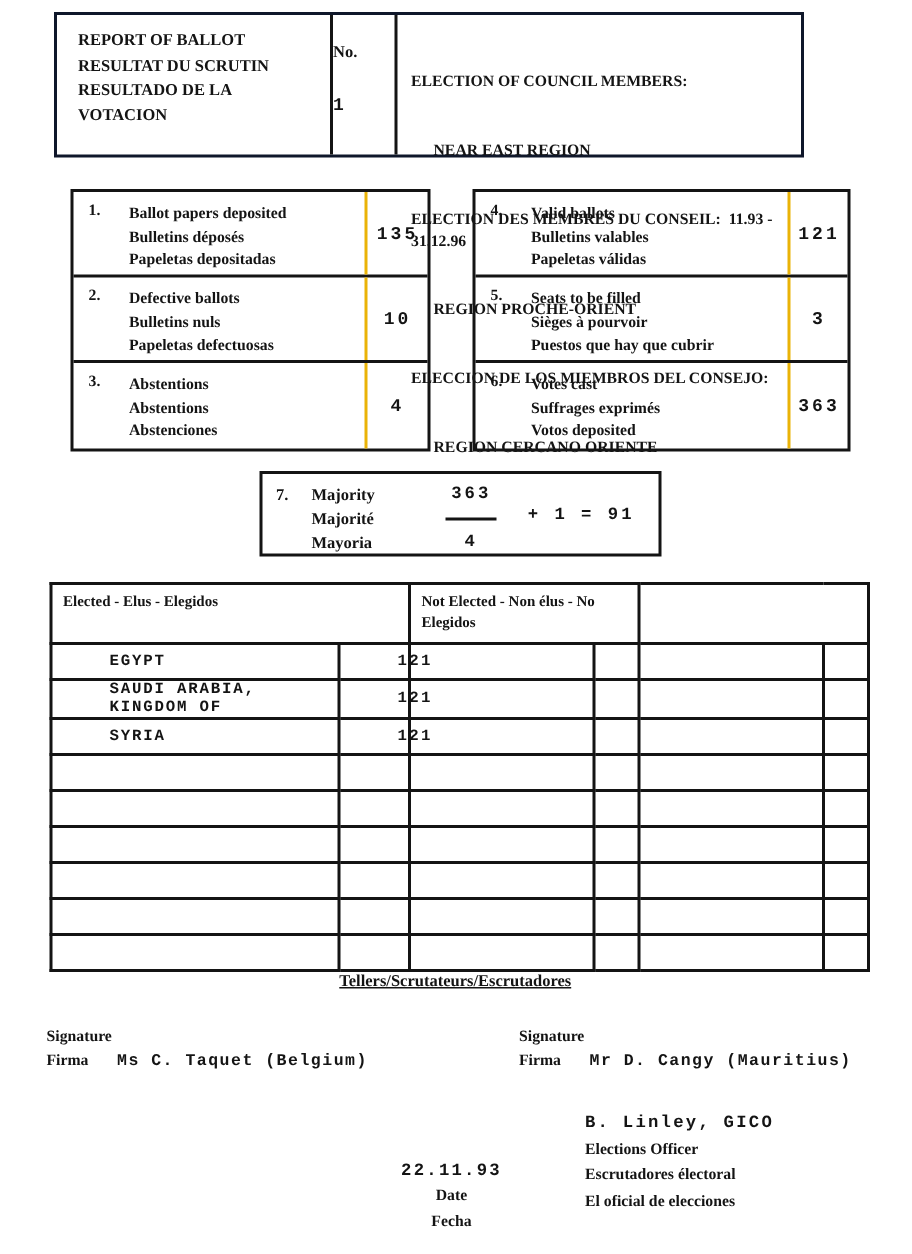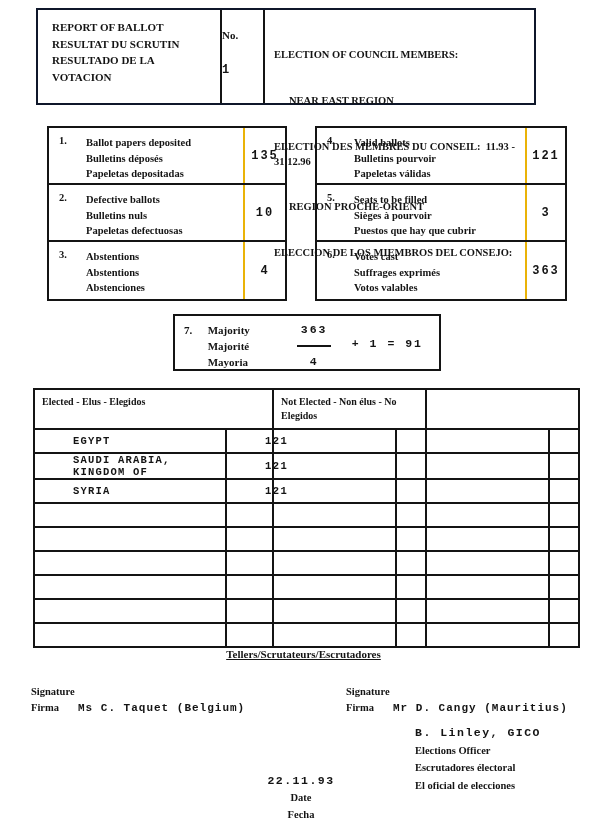--- a/index.html
+++ b/index.html
@@ -92,22 +92,22 @@
   .sig-label { font-weight:bold; line-height:15px; }
   .sig-row { display:flex; margin-top:3px; }
   .sig-firma { font-weight:bold; width:47px; }
   .sig-name { font-size:11px; letter-spacing:1px; }
   .footer-date {
     position:absolute; left:258px; top:740px; width:86px; text-align:center;
     font-weight:bold; font-size:10.5px; line-height:17px;margin-top:32px;
   }
   .footer-date .date-value { font-size:11.5px; letter-spacing:1.5px; }
   .footer-officer {
-    position:absolute; left:390px; top:724px;
-    font-weight:bold; font-size:10.5px; line-height:17.5px;margin-left:25px;
+    position:absolute; left:390px; top:740px;
+    font-weight:bold; font-size:10.5px; line-height:17.5px;
   }
   .footer-officer .officer-name { font-size:11.5px; letter-spacing:1.5px; }
 </style>
 </head>
 <body>
 
 <div class="header-box">
   <div class="header-title">
     <div>REPORT OF BALLOT</div>
     <div>RESULTAT DU SCRUTIN</div>
@@ -116,20 +116,21 @@
   <div class="header-no">
     <div>No.</div>
     <div class="no-value mono">1</div>
   </div>
   <div class="header-election">
     <div class="el-line">ELECTION OF COUNCIL MEMBERS:</div>
     <div class="el-line">NEAR EAST REGION</div>
     <div class="el-line">ELECTION DES MEMBRES DU CONSEIL:  11.93 - 31.12.96</div>
     <div class="el-line">REGION PROCHE-ORIENT</div>
     <div class="el-line">ELECCION DE LOS MIEMBROS DEL CONSEJO:</div>
+    <div class="el-line">REGION CERCANO ORIENTE</div>
   </div>
 </div>
 
 <div class="stat-col stat-col-left">
   <div class="stat-row">
     <div class="stat-label">
       <span class="stat-num">1.</span>
       <div class="stat-lines">
         <div>Ballot papers deposited</div>
         <div>Bulletins déposés</div>
@@ -161,21 +162,21 @@
     <div class="stat-value mono">4</div>
   </div>
 </div>
 
 <div class="stat-col stat-col-right">
   <div class="stat-row">
     <div class="stat-label">
       <span class="stat-num">4.</span>
       <div class="stat-lines">
         <div>Valid ballots</div>
-        <div>Bulletins pourvoir</div>
+        <div>Bulletins valables</div>
         <div>Papeletas válidas</div>
       </div>
     </div>
     <div class="stat-value mono">121</div>
   </div>
   <div class="stat-row">
     <div class="stat-label">
       <span class="stat-num">5.</span>
       <div class="stat-lines">
         <div>Seats to be filled</div>
@@ -184,21 +185,21 @@
       </div>
     </div>
     <div class="stat-value mono">3</div>
   </div>
   <div class="stat-row">
     <div class="stat-label">
       <span class="stat-num">6.</span>
       <div class="stat-lines">
         <div>Votes cast</div>
         <div>Suffrages exprimés</div>
-        <div>Votos valables</div>
+        <div>Votos deposited</div>
       </div>
     </div>
     <div class="stat-value mono">363</div>
   </div>
 </div>
 
 <div class="majority-box">
   <span class="maj-num">7.</span>
   <div class="maj-labels">
     <div>Majority</div>

